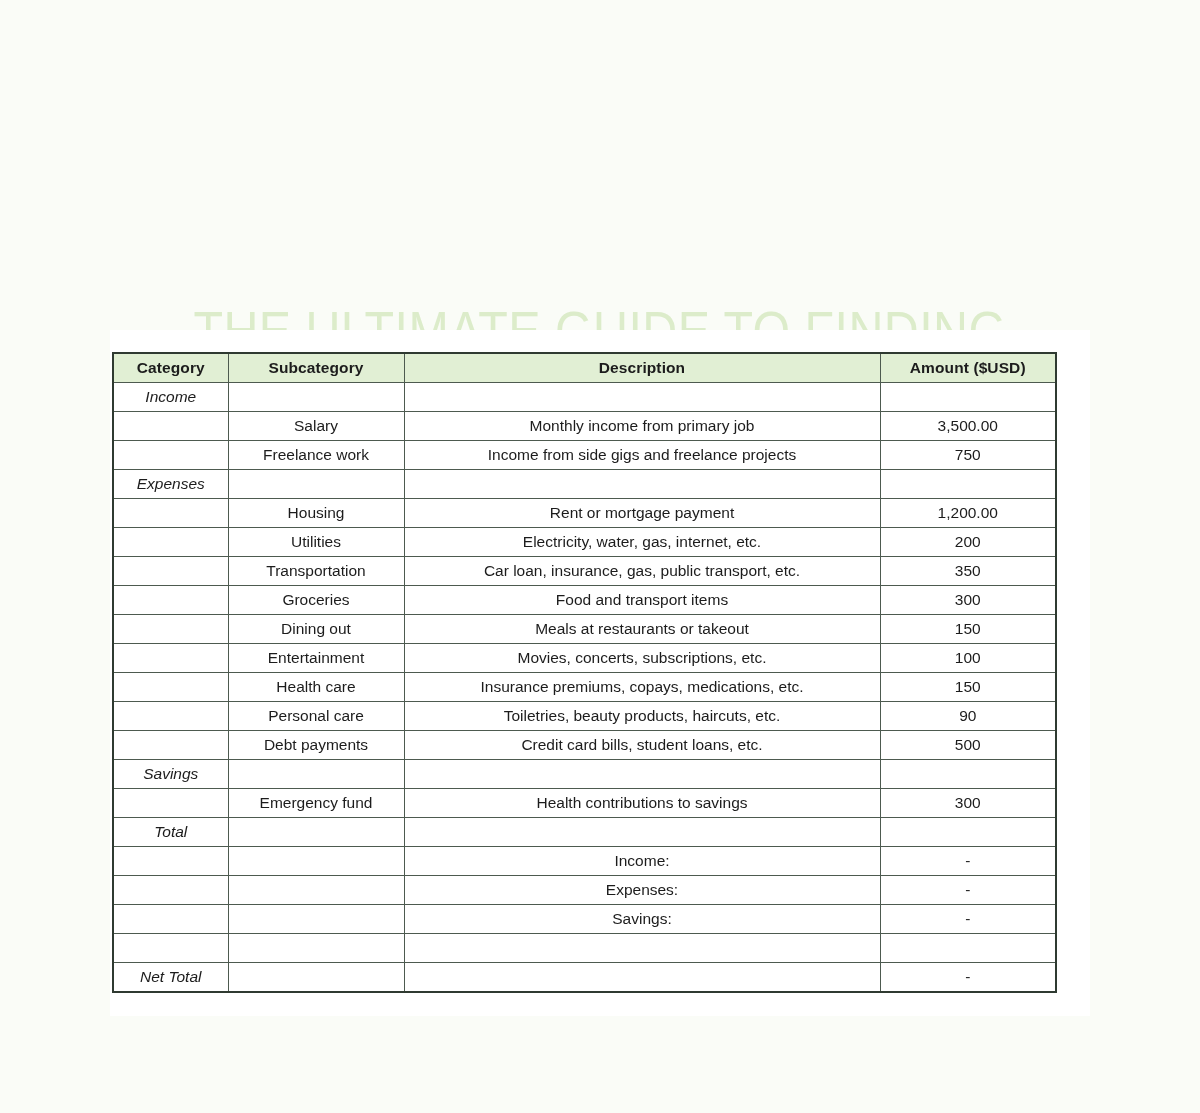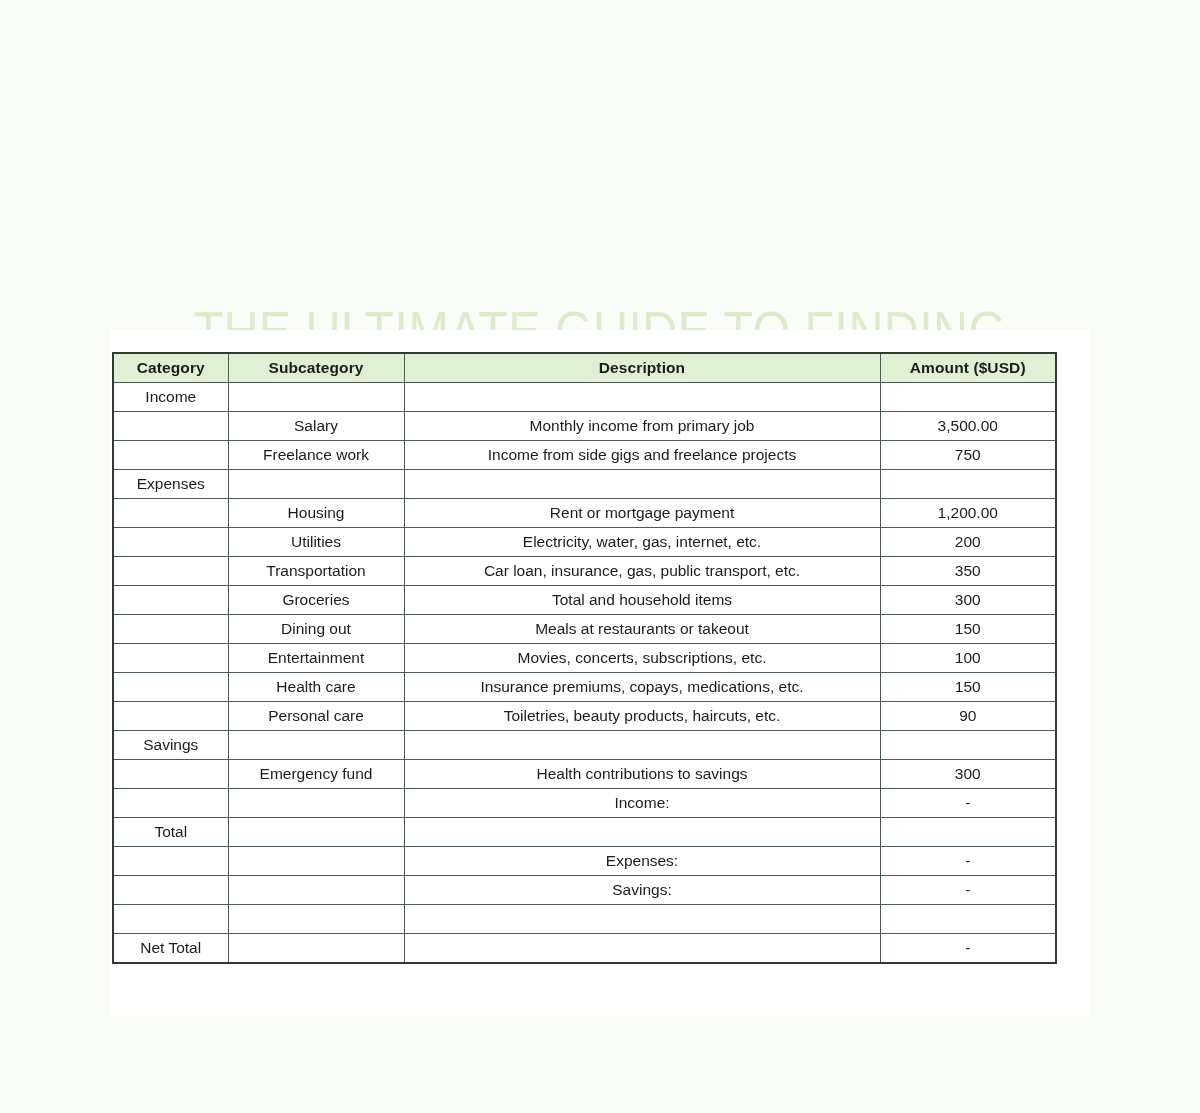--- a/index.html
+++ b/index.html
@@ -81,20 +81,21 @@
     font-weight: bold;
     font-size: 15.5px;
     letter-spacing: 0.1px;
   }
   
   table.budget {
     border: 2px solid #2f3a31;
   }
   td.cat-label {
     font-weight: bold;
+    font-style: italic;
   }
   td.blank { }
   td.desc-total {
     font-weight: bold;
     text-align: center;
   }
   td.amt-dash {
     color: #2b2b2b;
   }
 </style>
@@ -163,21 +164,21 @@
         </tr>
         <tr>
           <td class="blank"></td>
           <td>Transportation</td>
           <td>Car loan, insurance, gas, public transport, etc.</td>
           <td>350</td>
         </tr>
         <tr>
           <td class="blank"></td>
           <td>Groceries</td>
-          <td>Total and household items</td>
+          <td>Food and transport items</td>
           <td>300</td>
         </tr>
         <tr>
           <td class="blank"></td>
           <td>Dining out</td>
           <td>Meals at restaurants or takeout</td>
           <td>150</td>
         </tr>
         <tr>
           <td class="blank"></td>
@@ -191,42 +192,48 @@
           <td>Insurance premiums, copays, medications, etc.</td>
           <td>150</td>
         </tr>
         <tr>
           <td class="blank"></td>
           <td>Personal care</td>
           <td>Toiletries, beauty products, haircuts, etc.</td>
           <td>90</td>
         </tr>
         <tr>
+          <td class="blank"></td>
+          <td>Debt payments</td>
+          <td>Credit card bills, student loans, etc.</td>
+          <td>500</td>
+        </tr>
+        <tr>
           <td class="cat-label">Savings</td>
           <td class="blank"></td>
           <td class="blank"></td>
           <td class="blank"></td>
         </tr>
         <tr>
           <td class="blank"></td>
           <td>Emergency fund</td>
           <td>Health contributions to savings</td>
           <td>300</td>
         </tr>
         <tr>
+          <td class="cat-label">Total</td>
+          <td class="blank"></td>
+          <td class="blank"></td>
+          <td class="blank"></td>
+        </tr>
+        <tr>
           <td class="blank"></td>
           <td class="blank"></td>
           <td class="desc-total">Income:</td>
           <td class="amt-dash">-</td>
-        </tr>
-        <tr>
-          <td class="cat-label">Total</td>
-          <td class="blank"></td>
-          <td class="blank"></td>
-          <td class="blank"></td>
         </tr>
         <tr>
           <td class="blank"></td>
           <td class="blank"></td>
           <td class="desc-total">Expenses:</td>
           <td class="amt-dash">-</td>
         </tr>
         <tr>
           <td class="blank"></td>
           <td class="blank"></td>

